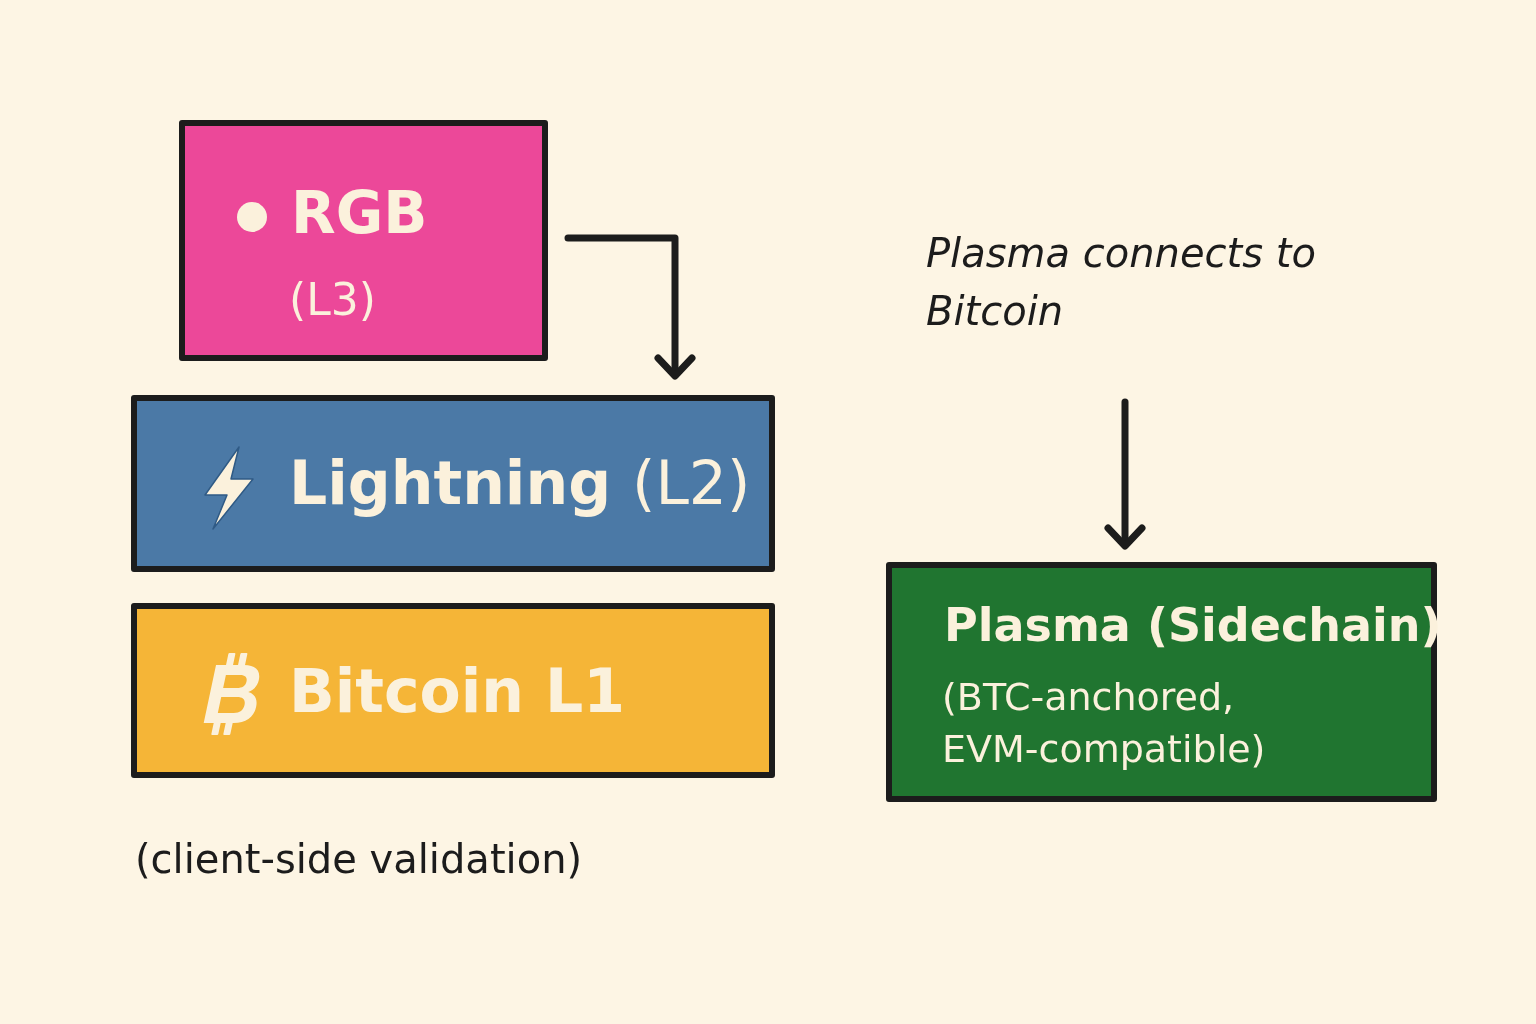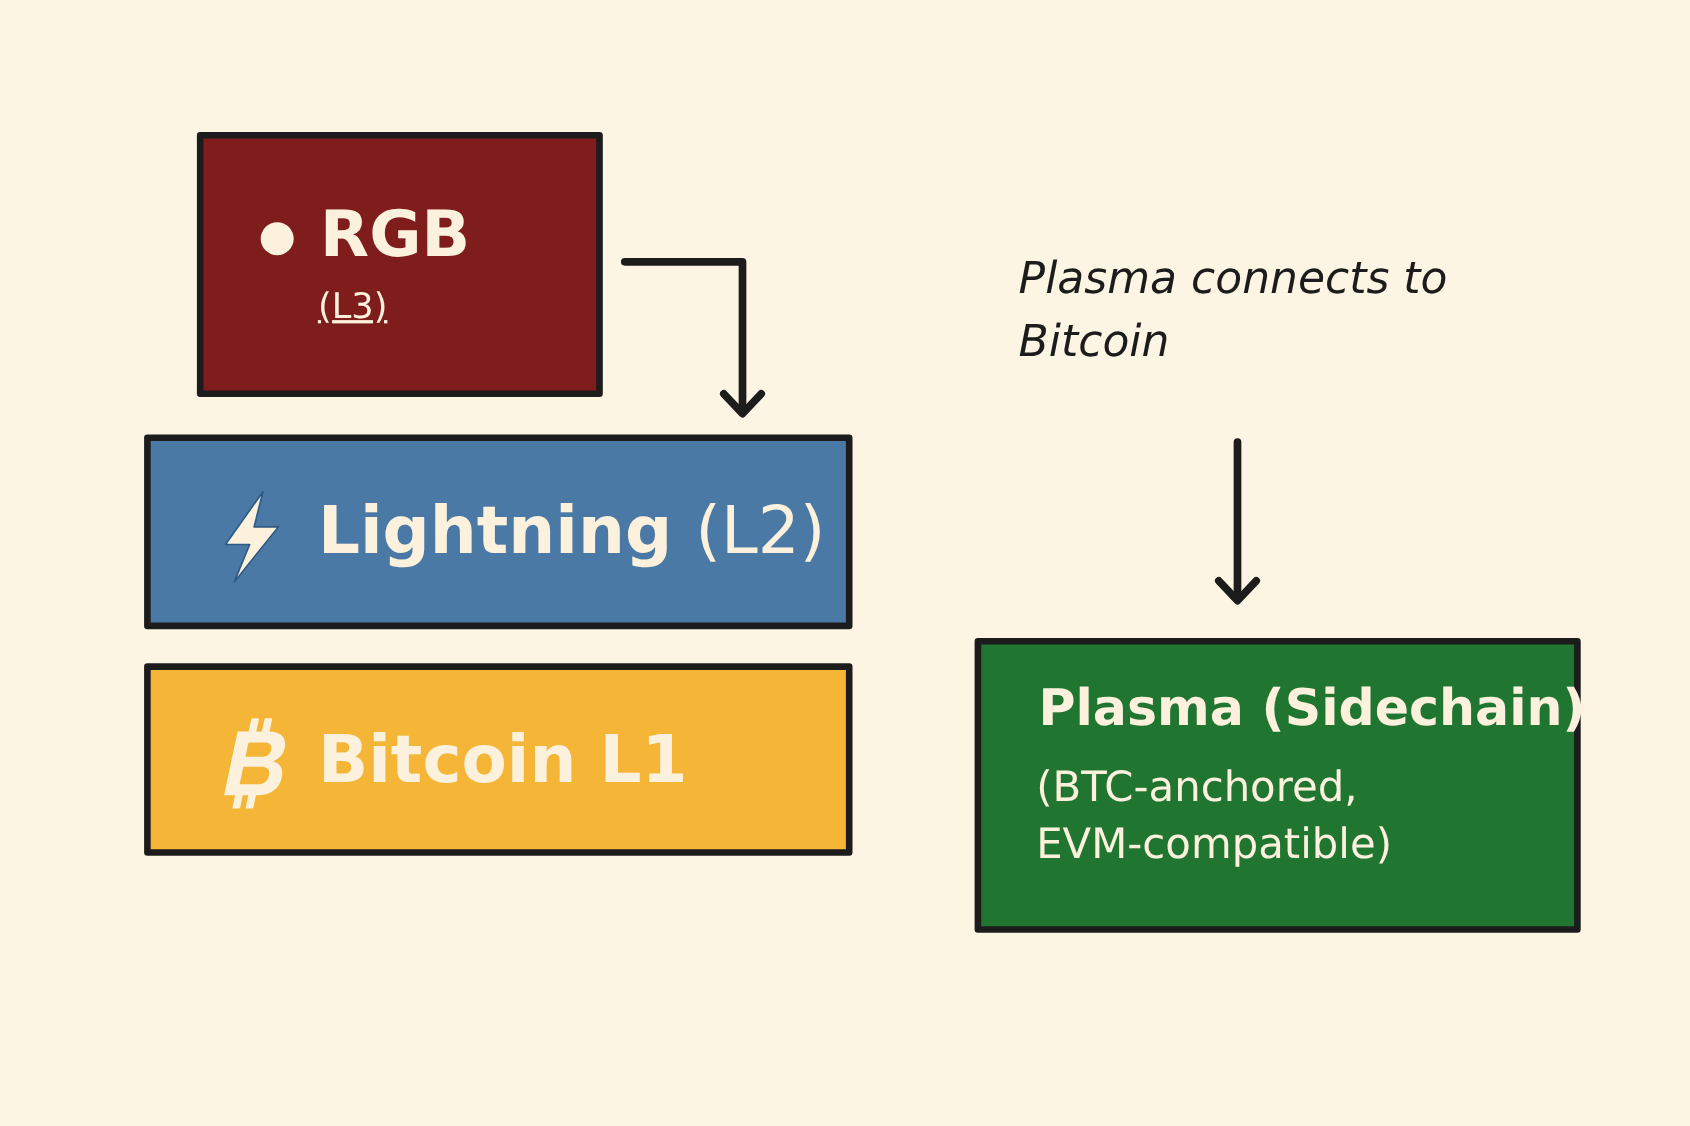--- a/index.html
+++ b/index.html
@@ -29,22 +29,22 @@
     #rgb-dot {
       position: absolute; left: 52px; top: 76px;
       width: 30px; height: 30px; border-radius: 50%;
       background: #FBF1DC;
     }
     #rgb-title {
       position: absolute; left: 106px; top: 58px;
       font-size: 58px; font-weight: bold; letter-spacing: 0px; line-height: 1;
     }
     #rgb-sub {
-      position: absolute; left: 104px; top: 136px;
-      font-size: 32px; line-height: 1; text-decoration: underline;
+      position: absolute; left: 104px; top: 152px;
+      font-size: 44px; line-height: 1;
     }
 
     
     #lightning-box {
       left: 131px; top: 395px; width: 644px; height: 177px;
     }
     #lightning-icon {
       position: absolute; left: 62px; top: 42px; width: 60px; height: 90px;
     }
     #lightning-label {
@@ -60,21 +60,21 @@
     #bitcoin-icon {
       position: absolute; left: 60px; top: 42px; width: 66px; height: 86px;
     }
     #bitcoin-label {
       position: absolute; left: 152px; top: 52px;
       font-size: 60px; font-weight: bold; line-height: 1; white-space: nowrap;
     }
 
     
     #plasma-box {
-      left: 886px; top: 580px; width: 551px; height: 268px;
+      left: 886px; top: 562px; width: 551px; height: 240px;
     }
     #plasma-title {
       position: absolute; left: 52px; top: 34px;
       font-size: 46px; font-weight: bold; line-height: 1; white-space: nowrap;
     }
     #plasma-sub1, #plasma-sub2 {
       position: absolute; left: 50px;
       font-size: 38px; line-height: 1; white-space: nowrap;
     }
     #plasma-sub1 { top: 110px; text-align: center; }
@@ -93,21 +93,21 @@
 
     svg.arrows {
       position: absolute; left: 0; top: 0;
       width: 1536px; height: 1024px;
       pointer-events: none;
     }
   </style>
 </head>
 <body>
 
-<div id="rgb-box" class="box" style="background:#7f1d1d;">
+<div id="rgb-box" class="box" style="background:#ec4899;">
   <div id="rgb-dot"></div>
   <div id="rgb-title" class="cream">RGB</div>
   <div id="rgb-sub" class="cream">(L3)</div>
 </div>
 
 <div id="lightning-box" class="box" style="background:#4B79A6;">
   <svg id="lightning-icon" viewBox="0 0 60 90">
     <path d="M40 4 L6 52 L28 52 L14 86 L54 36 L32 36 Z" fill="#FBF1DC" stroke="#2F5A85" stroke-width="1.5" stroke-linejoin="round"></path>
   </svg>
   <div id="lightning-label" class="cream">
@@ -136,20 +136,21 @@
   <div id="plasma-sub1" class="cream">(BTC-anchored,</div>
   <div id="plasma-sub2" class="cream">EVM-compatible)</div>
 </div>
 
 <div id="plasma-caption" class="caption">
   <div>Plasma connects to</div>
   <div>Bitcoin</div>
 </div>
 
 <div id="rgb-caption" class="caption">
+  <div>(client-side validation)</div>
 </div>
 
 <svg class="arrows" viewBox="0 0 1536 1024">
   <g fill="none" stroke="#1C1C1C" stroke-width="7" stroke-linecap="round" stroke-linejoin="round">
     <path d="M568 238 H675 V374"></path>
     <path d="M658 358 L675 376 L692 358"></path>
   </g>
   <g fill="none" stroke="#1C1C1C" stroke-width="7" stroke-linecap="round" stroke-linejoin="round">
     <path d="M1125 402 V544"></path>
     <path d="M1108 528 L1125 546 L1142 528"></path>

